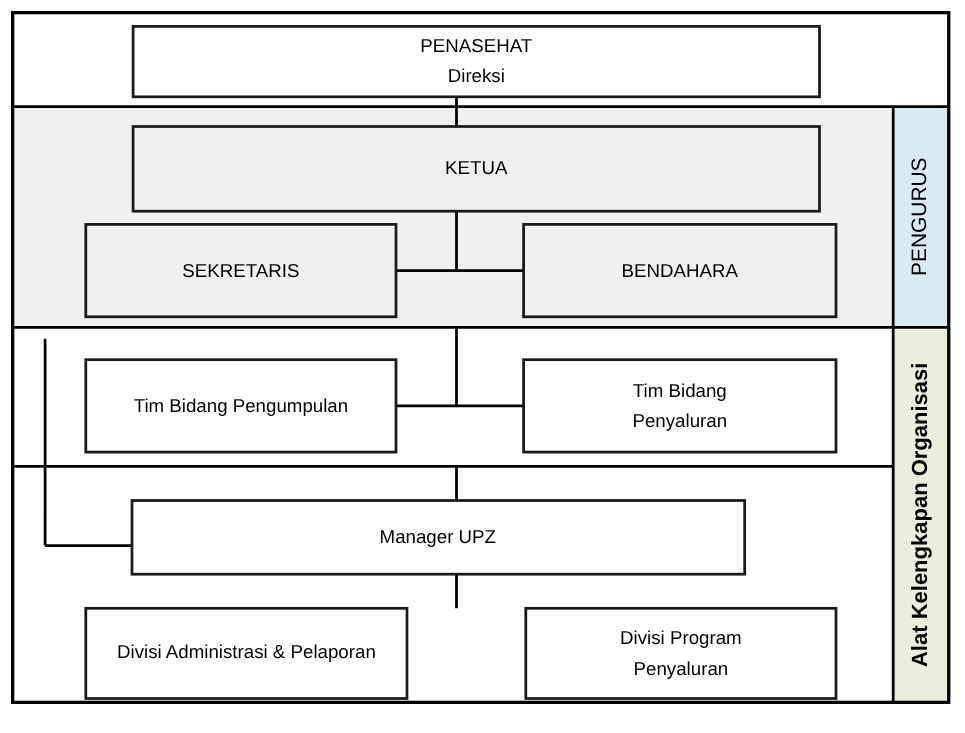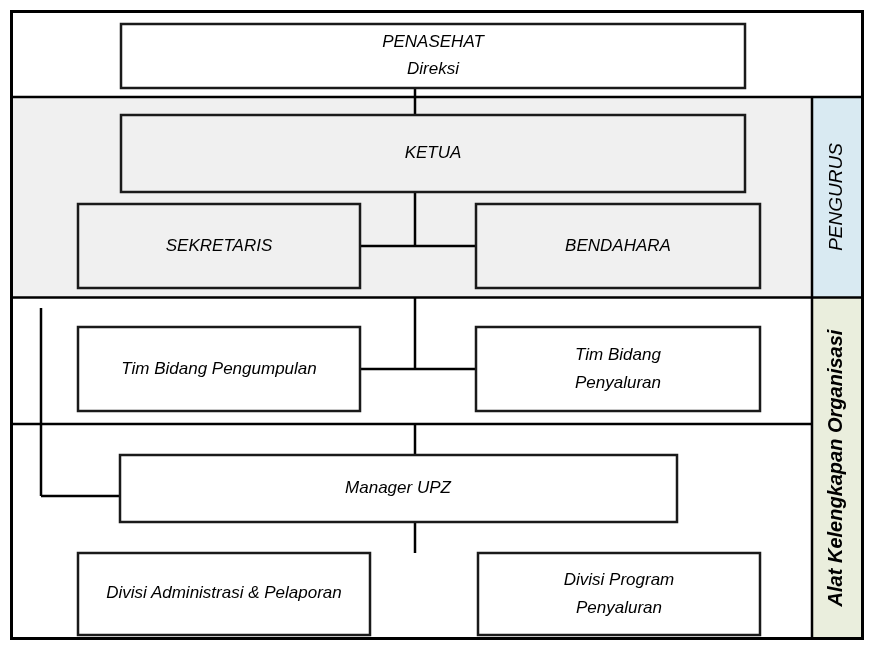--- a/index.html
+++ b/index.html
@@ -10,21 +10,20 @@
   body {
     width: 877px;
     height: 666px;
     font-family: "Liberation Sans", sans-serif;
     overflow: hidden;
   }
   #chart-root {
     position: relative;
     width: 812px;
     height: 666px;
-    font-style: italic;
   }
   svg.org-canvas {
     display: block;
     width: 877px;
     height: 666px;
   }
   .band-fill { stroke: none; }
   .frame-line {
     fill: none;
     stroke: #000000;

